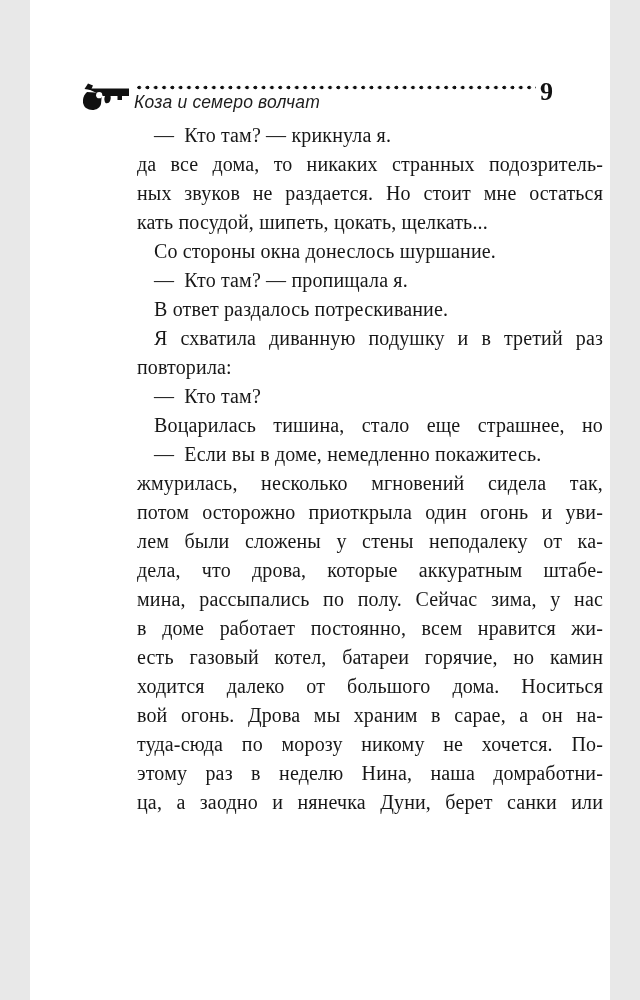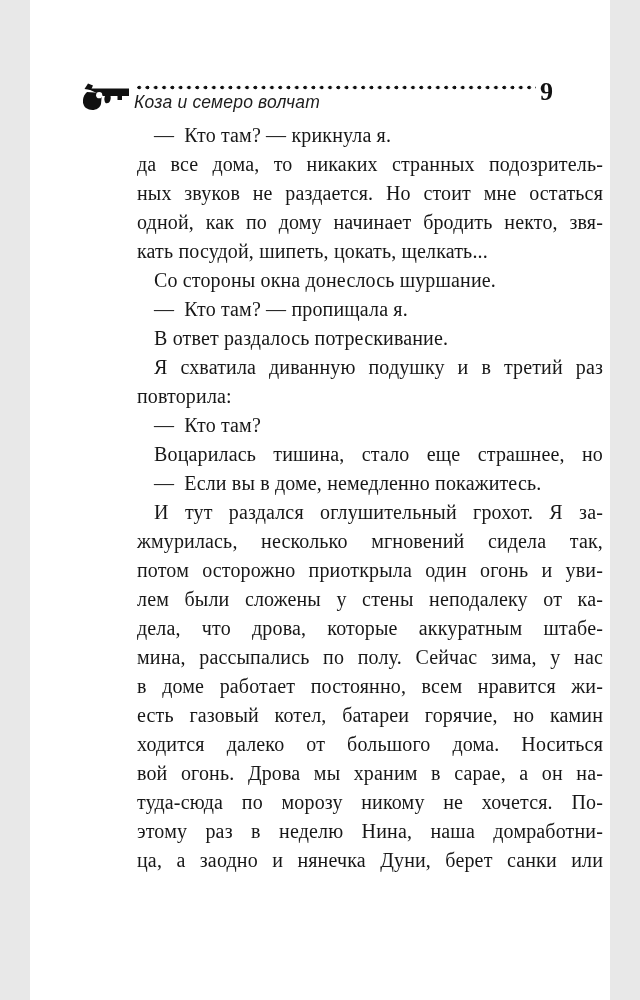--- a/index.html
+++ b/index.html
@@ -74,31 +74,29 @@
 
     <div class="hdr-title">Коза и семеро волчат</div>
 
     <div class="hdr-num">9</div>
   </header>
 
   <main class="text-block" id="text-block">
       <div class="ln ind">— Кто там? — крикнула я.</div>
       <div class="ln j">да все дома, то никаких странных подозритель-</div>
       <div class="ln j">ных звуков не раздается. Но стоит мне остаться</div>
-      <div class="ln j">одной, как по дому начинает бродить некто, звя-</div>
       <div class="ln">кать посудой, шипеть, цокать, щелкать...</div>
       <div class="ln ind">Со стороны окна донеслось шуршание.</div>
       <div class="ln ind">— Кто там? — пропищала я.</div>
       <div class="ln ind">В ответ раздалось потрескивание.</div>
       <div class="ln j ind">Я схватила диванную подушку и в третий раз</div>
       <div class="ln">повторила:</div>
       <div class="ln ind">— Кто там?</div>
       <div class="ln j ind">Воцарилась тишина, стало еще страшнее, но</div>
       <div class="ln ind">— Если вы в доме, немедленно покажитесь.</div>
-      <div class="ln j ind">И тут раздался оглушительный грохот. Я за-</div>
       <div class="ln j">жмурилась, несколько мгновений сидела так,</div>
       <div class="ln j">потом осторожно приоткрыла один огонь и уви-</div>
       <div class="ln j">лем были сложены у стены неподалеку от ка-</div>
       <div class="ln j">дела, что дрова, которые аккуратным штабе-</div>
       <div class="ln j">мина, рассыпались по полу. Сейчас зима, у нас</div>
       <div class="ln j">в доме работает постоянно, всем нравится жи-</div>
       <div class="ln j">есть газовый котел, батареи горячие, но камин</div>
       <div class="ln j">ходится далеко от большого дома. Носиться</div>
       <div class="ln j">вой огонь. Дрова мы храним в сарае, а он на-</div>
       <div class="ln j">туда-сюда по морозу никому не хочется. По-</div>

